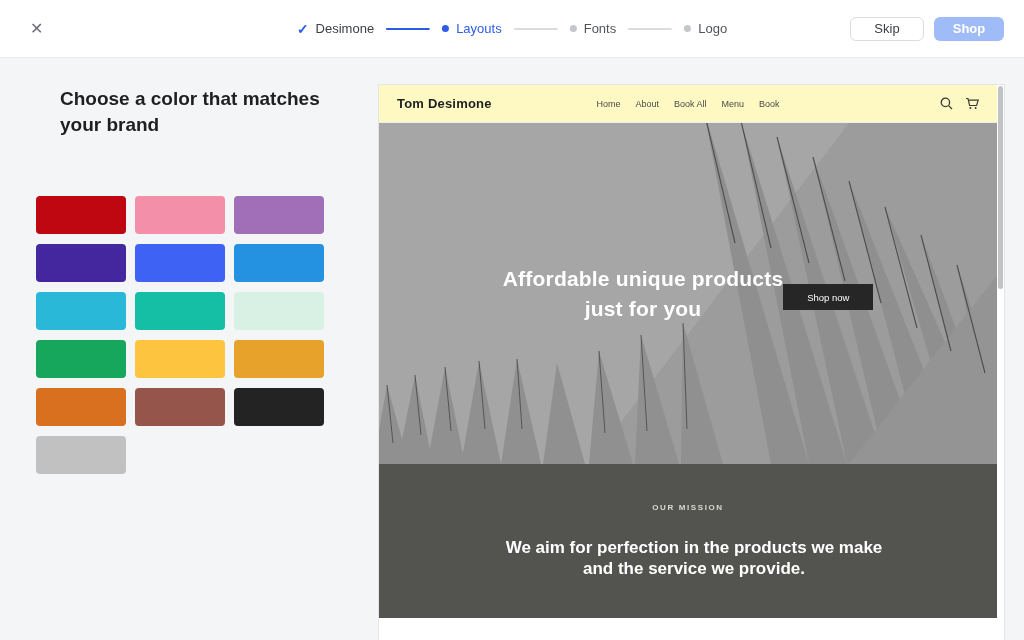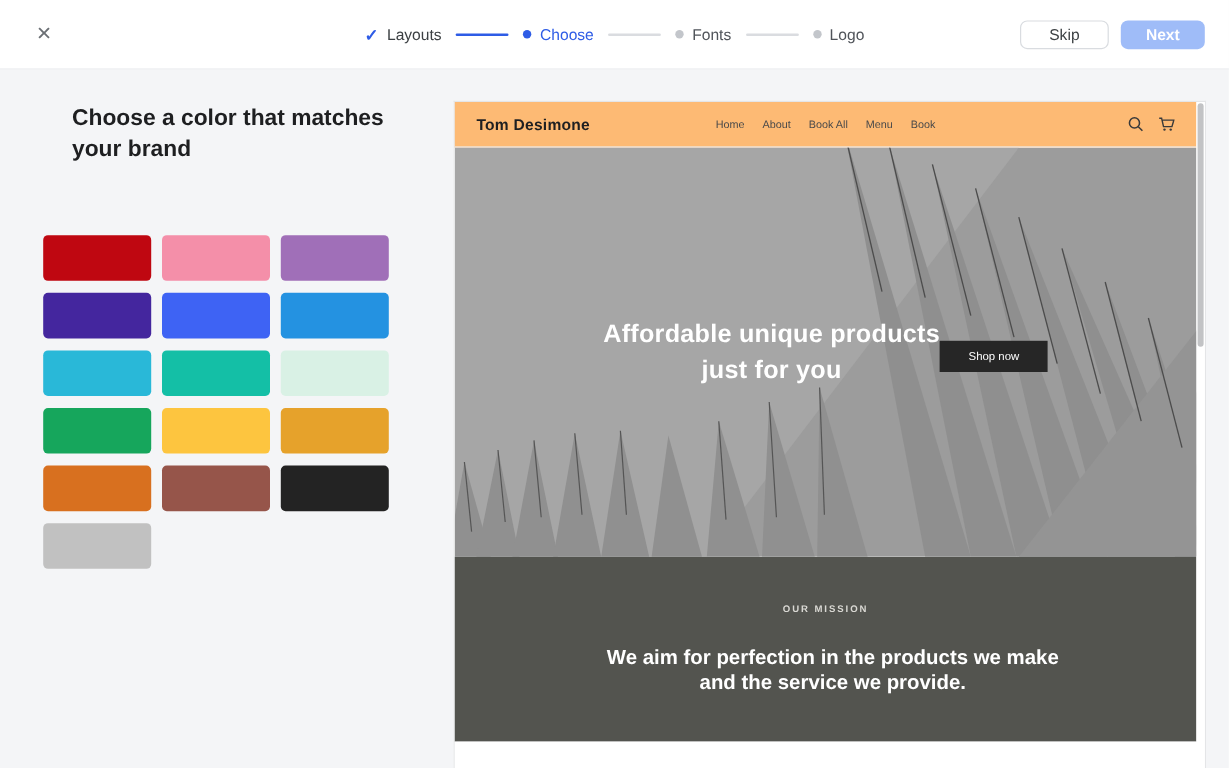--- a/index.html
+++ b/index.html
@@ -56,21 +56,21 @@
   }
   .swatch { border-radius:4px; cursor:pointer; }
 
   
   .preview {
     position:absolute; left:378px; top:84px; width:627px; height:556px;
     background:#ffffff; border:1px solid #e4e5e7; border-bottom:none;
   }
   .preview-header {
     position:absolute; top:0; left:0; right:7px; height:38px;
-    background:#fdba74; border-bottom:1px solid #ededed;
+    background:#fef9c3; border-bottom:1px solid #ededed;
     display:flex; align-items:center; padding:0 18px;
   }
   .site-name { font-size:13px; font-weight:bold; color:#1e1f21; letter-spacing:.2px; }
   .pnav { position:absolute; left:50%; transform:translateX(-50%); display:flex; gap:15px; }
   .pnav-item { font-size:9px; color:#4a4a4a; cursor:pointer; }
   .pheader-icons { margin-left:auto; display:flex; gap:12px; align-items:center; }
   .pheader-icons svg { display:block; cursor:pointer; }
 
   .hero { position:absolute; top:38px; left:0; right:7px; height:341px; overflow:hidden; }
   .hero svg { position:absolute; top:0; left:0; }
@@ -98,41 +98,41 @@
   .preview-scroll-thumb { position:absolute; top:1px; right:1px; width:5px; height:203px; background:#c2c3c5; border-radius:3px; }
 </style>
 </head>
 <body style="--accent: #2e5ce6; --next-bg: #9fbcf8;">
 
 <div class="topbar">
   <span class="close-btn">✕</span>
   <div class="stepper">
       <span class="step-item">
         <span class="step-check">✓</span>
-        <span class="step-label state-completed">Layouts</span>
+        <span class="step-label state-completed">Desimone</span>
       </span>
       <span class="step-line line-done"></span>
       <span class="step-item">
         <span class="step-dot dot-active"></span>
-        <span class="step-label state-active">Choose</span>
+        <span class="step-label state-active">Layouts</span>
       </span>
       <span class="step-line"></span>
       <span class="step-item">
         <span class="step-dot"></span>
         <span class="step-label state-upcoming">Fonts</span>
       </span>
       <span class="step-line"></span>
       <span class="step-item">
         <span class="step-dot"></span>
         <span class="step-label state-upcoming">Logo</span>
       </span>
     </div>
   <div class="topbar-actions">
     <button class="btn btn-skip">Skip</button>
-    <button class="btn btn-next">Next</button>
+    <button class="btn btn-next">Shop</button>
   </div>
 </div>
 
 <div class="left-panel">
   <h1 class="panel-title">Choose a color that matches your brand</h1>
   <div class="swatch-grid">
       <div class="swatch" title="#bf0711" style="background: rgb(191, 7, 17);"></div>
       <div class="swatch" title="#f48fa9" style="background: rgb(244, 143, 169);"></div>
       <div class="swatch" title="#a06fb8" style="background: rgb(160, 111, 184);"></div>
       <div class="swatch" title="#44269e" style="background: rgb(68, 38, 158);"></div>

